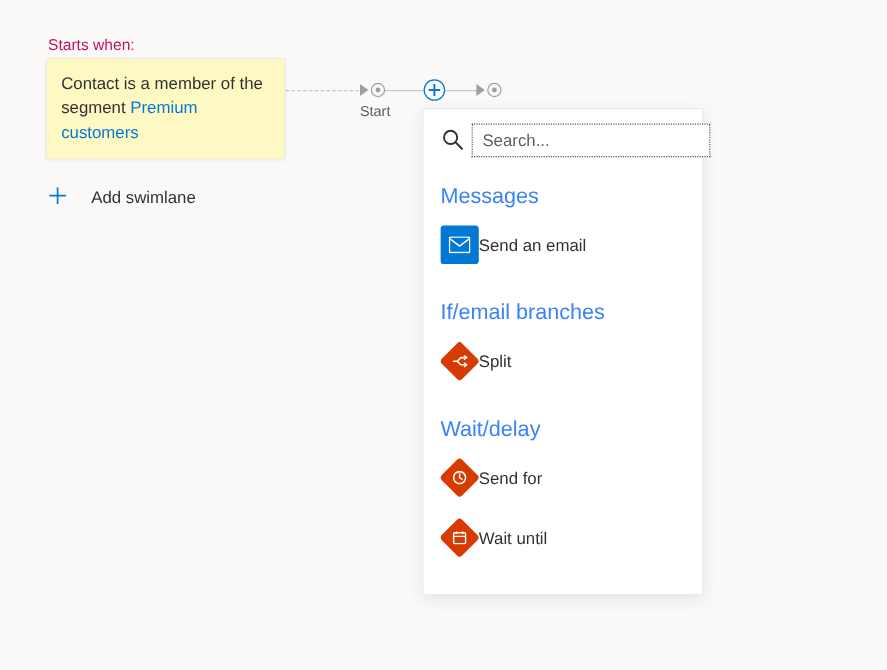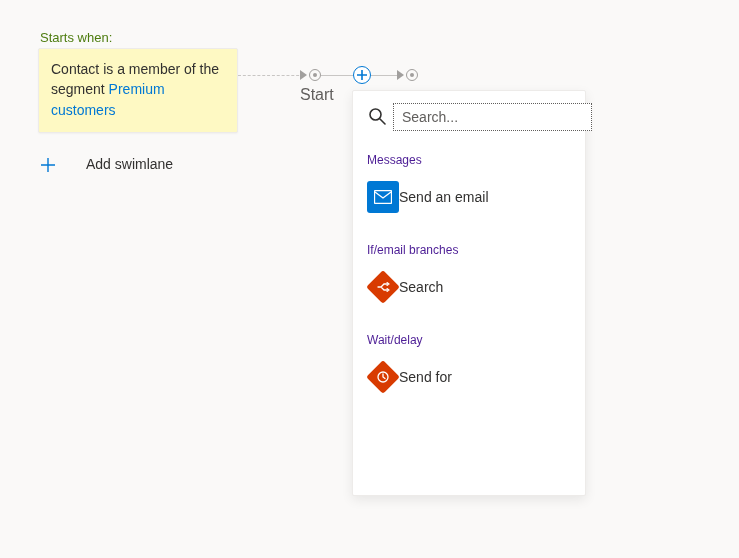--- a/index.html
+++ b/index.html
@@ -12,21 +12,21 @@
       font-size: 14px;
       color: #323130;
       overflow: hidden;
     }
 
     .starts-label {
       position: absolute;
       left: 40px;
       top: 30px;
       font-size: 13px;
-      color: #4d7c0f;
+      color: #be185d;
     }
 
     .start-card {
       position: absolute;
       left: 38px;
       top: 48px;
       width: 200px;
       background: #fef9c3;
       border: 1px solid #edebe9;
       border-radius: 2px;
@@ -66,21 +66,21 @@
       position: absolute;
       top: 2.5px; left: 2.5px;
       width: 4px; height: 4px;
       background: #a19f9d;
       border-radius: 50%;
     }
     .start-text {
       position: absolute;
       left: 300px;
       top: 86px;
-      font-size: 16px;
+      font-size: 12px;
       color: #605e5c;
     }
 
     .connector2 {
       position: absolute;
       left: 321px;
       top: 75px;
       width: 32px;
       border-top: 1.5px solid #c8c6c4;
     }
@@ -133,22 +133,22 @@
       width: 4px; height: 4px;
       background: #a19f9d;
       border-radius: 50%;
     }
 
     .add-swimlane {
       position: absolute;
       left: 41px;
       top: 156px;
       display: flex;
-      align-items: flex-end;
-      gap: 31px;
+      align-items: flex-start;
+      gap: 21px;
       color: #323130;
       cursor: pointer;
     }
     .add-swimlane .plus-icon {
       color: #0078d4;
       display: flex;
     }
 
     .popup {
       position: absolute;
@@ -185,22 +185,22 @@
     .scroll-area {
       overflow-y: auto;
       height: 340px;
       padding-right: 6px;
     }
     .scroll-area::-webkit-scrollbar { width: 6px; }
     .scroll-area::-webkit-scrollbar-track { background: transparent; }
     .scroll-area::-webkit-scrollbar-thumb { background: #c8c6c4; border-radius: 3px; }
 
     .group-header {
-      color: #4c1d95;
-      font-size: 12px;
+      color: #3b82f6;
+      font-size: 18px;
       margin-bottom: 10px;
       margin-top: 6px;
     }
 
     .action-item {
       display: flex;
       align-items: center;
       gap: 0;
       padding: 4px 0;
       margin-bottom: 10px;
@@ -299,29 +299,38 @@
     <div class="spacer-after-group"></div>
 
     <div class="group-header">If/email branches</div>
     <div class="action-item">
       <div class="icon-diamond">
         <svg width="14" height="12" viewBox="0 0 14 12" fill="none">
             <path d="M2 6h3m0 0l3-3h4M5 6l3 3h4" stroke="#fff" stroke-width="1.3" stroke-linecap="round"></path>
             <path d="M11 1.5L13 3l-2 1.5M11 7.5L13 9l-2 1.5" stroke="#fff" stroke-width="1.1" stroke-linecap="round"></path>
           </svg>
       </div>
-      <span>Search</span>
+      <span>Split</span>
     </div>
     <div class="spacer-after-group"></div>
 
     <div class="group-header">Wait/delay</div>
     <div class="action-item">
       <div class="icon-diamond">
         <svg width="12" height="12" viewBox="0 0 12 12" fill="none">
             <circle cx="6" cy="6" r="5" stroke="#fff" stroke-width="1.3"></circle>
             <path d="M6 3v3l2 1.5" stroke="#fff" stroke-width="1.3" stroke-linecap="round"></path>
           </svg>
       </div>
       <span>Send for</span>
     </div>
+    <div class="action-item">
+      <div class="icon-diamond">
+        <svg width="12" height="12" viewBox="0 0 12 12" fill="none">
+            <rect x="1" y="2" width="10" height="9" rx="1" stroke="#fff" stroke-width="1.2"></rect>
+            <path d="M1 5h10M3.5 1v2M8.5 1v2" stroke="#fff" stroke-width="1.2"></path>
+          </svg>
+      </div>
+      <span>Wait until</span>
+    </div>
 
   </div>
 </div>
 
 </body></html>

